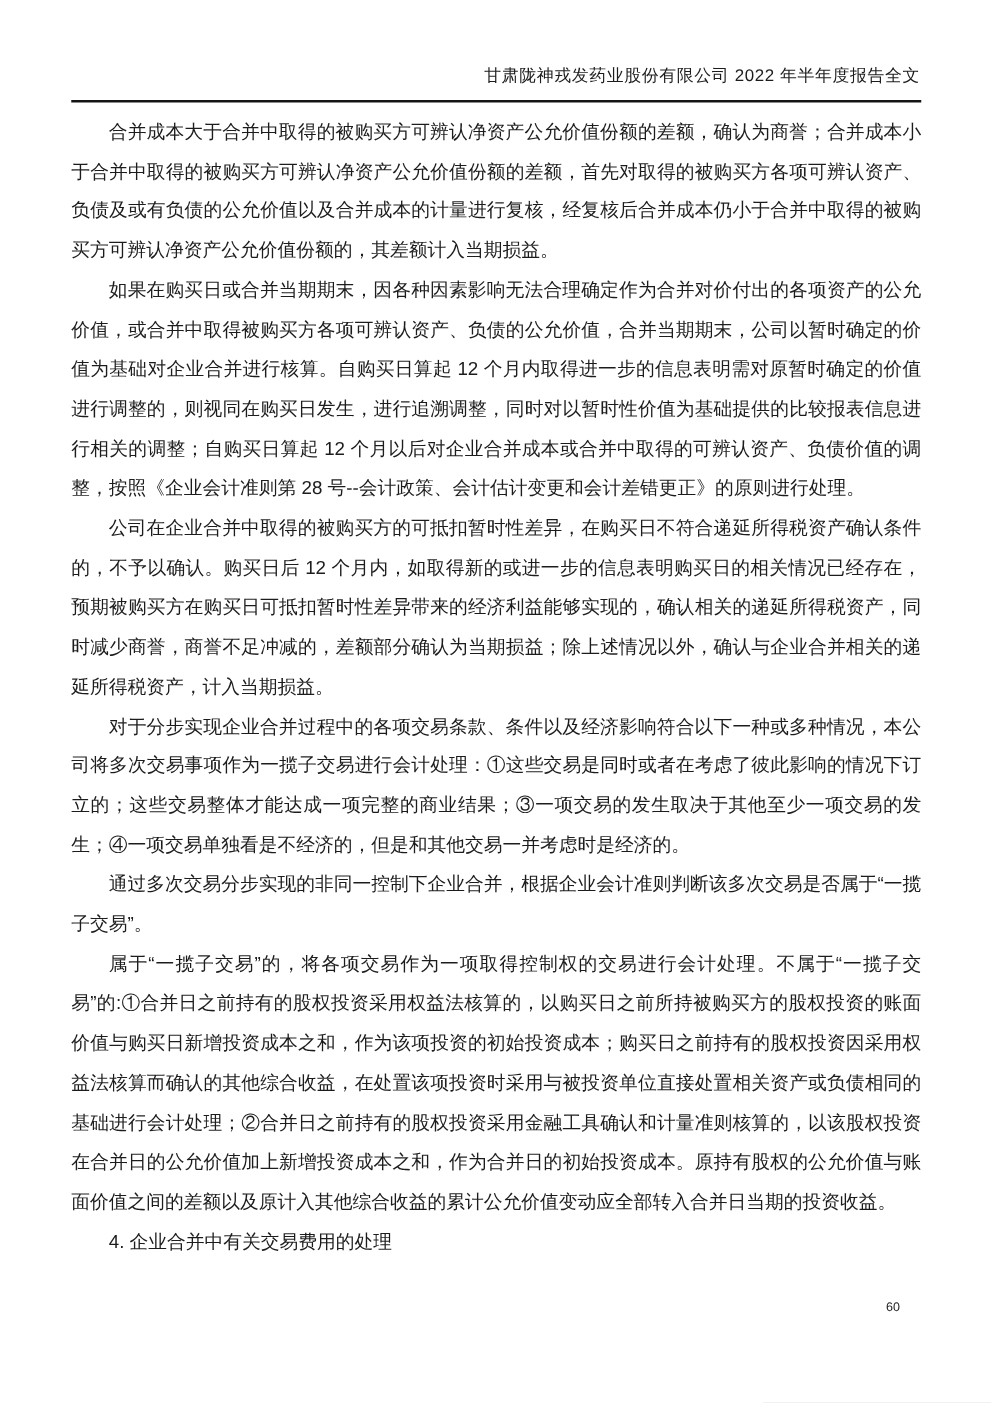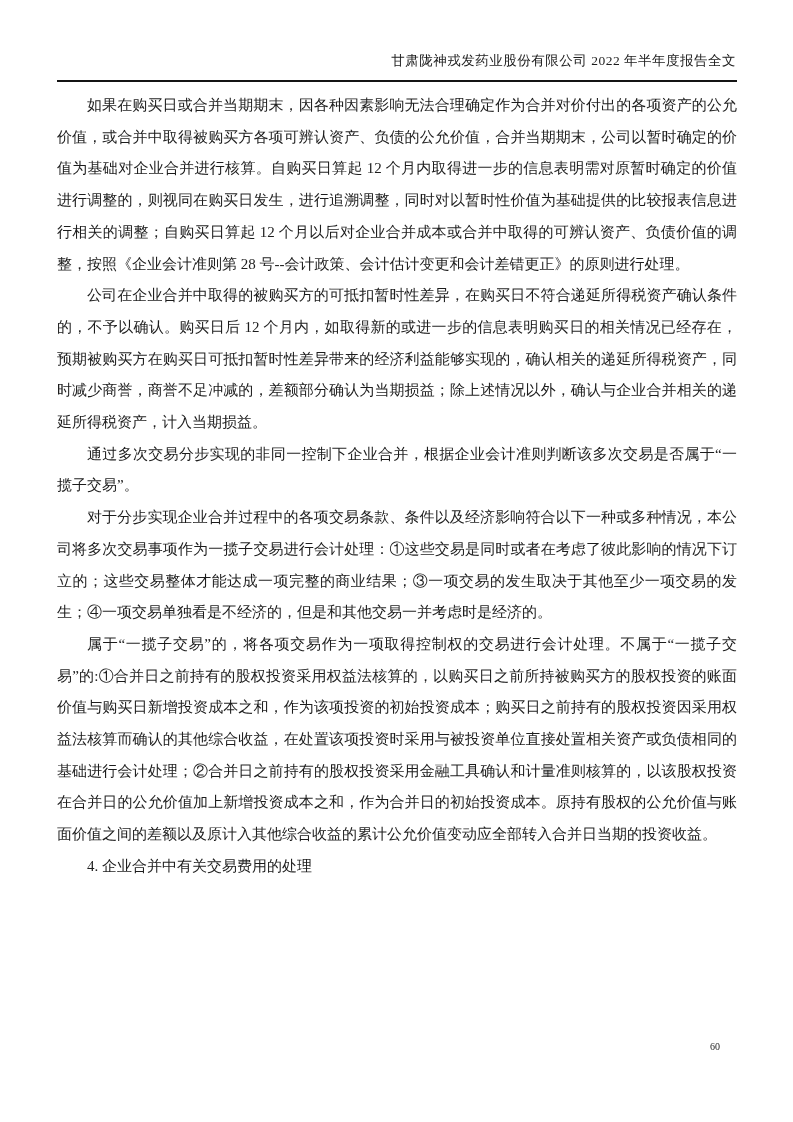--- a/index.html
+++ b/index.html
@@ -6,21 +6,21 @@
     margin: 0;
     padding: 0;
     background: #e8e8e8;
   }
   .page {
     position: relative;
     width: 793px;
     height: 1122px;
     margin: 0 auto;
     background: #ffffff;
-    font-family: Liberation Serif, serif;
+    font-family: Liberation Sans, sans-serif;
     color: #1c1c1c;
     overflow: hidden;
   }
   .page-header {
     position: absolute;
     top: 52px;
     left: 57px;
     width: 680px;
   }
   .header-title {
@@ -61,23 +61,24 @@
 <body>
 
 <div class="page">
 
   <div class="page-header">
     <div class="header-title">甘肃陇神戎发药业股份有限公司 2022 年半年度报告全文</div>
     <hr class="header-rule">
   </div>
 
   <div class="doc-body">
+    <p>合并成本大于合并中取得的被购买方可辨认净资产公允价值份额的差额，确认为商誉；合并成本小于合并中取得的被购买方可辨认净资产公允价值份额的差额，首先对取得的被购买方各项可辨认资产、负债及或有负债的公允价值以及合并成本的计量进行复核，经复核后合并成本仍小于合并中取得的被购买方可辨认净资产公允价值份额的，其差额计入当期损益。</p>
     <p>如果在购买日或合并当期期末，因各种因素影响无法合理确定作为合并对价付出的各项资产的公允价值，或合并中取得被购买方各项可辨认资产、负债的公允价值，合并当期期末，公司以暂时确定的价值为基础对企业合并进行核算。自购买日算起 12 个月内取得进一步的信息表明需对原暂时确定的价值进行调整的，则视同在购买日发生，进行追溯调整，同时对以暂时性价值为基础提供的比较报表信息进行相关的调整；自购买日算起 12 个月以后对企业合并成本或合并中取得的可辨认资产、负债价值的调整，按照《企业会计准则第 28 号--会计政策、会计估计变更和会计差错更正》的原则进行处理。</p>
     <p>公司在企业合并中取得的被购买方的可抵扣暂时性差异，在购买日不符合递延所得税资产确认条件的，不予以确认。购买日后 12 个月内，如取得新的或进一步的信息表明购买日的相关情况已经存在，预期被购买方在购买日可抵扣暂时性差异带来的经济利益能够实现的，确认相关的递延所得税资产，同时减少商誉，商誉不足冲减的，差额部分确认为当期损益；除上述情况以外，确认与企业合并相关的递延所得税资产，计入当期损益。</p>
+    <p>对于分步实现企业合并过程中的各项交易条款、条件以及经济影响符合以下一种或多种情况，本公司将多次交易事项作为一揽子交易进行会计处理：①这些交易是同时或者在考虑了彼此影响的情况下订立的；这些交易整体才能达成一项完整的商业结果；③一项交易的发生取决于其他至少一项交易的发生；④一项交易单独看是不经济的，但是和其他交易一并考虑时是经济的。</p>
     <p>通过多次交易分步实现的非同一控制下企业合并，根据企业会计准则判断该多次交易是否属于“一揽子交易”。</p>
-    <p>对于分步实现企业合并过程中的各项交易条款、条件以及经济影响符合以下一种或多种情况，本公司将多次交易事项作为一揽子交易进行会计处理：①这些交易是同时或者在考虑了彼此影响的情况下订立的；这些交易整体才能达成一项完整的商业结果；③一项交易的发生取决于其他至少一项交易的发生；④一项交易单独看是不经济的，但是和其他交易一并考虑时是经济的。</p>
     <p>属于“一揽子交易”的，将各项交易作为一项取得控制权的交易进行会计处理。不属于“一揽子交易”的:①合并日之前持有的股权投资采用权益法核算的，以购买日之前所持被购买方的股权投资的账面价值与购买日新增投资成本之和，作为该项投资的初始投资成本；购买日之前持有的股权投资因采用权益法核算而确认的其他综合收益，在处置该项投资时采用与被投资单位直接处置相关资产或负债相同的基础进行会计处理；②合并日之前持有的股权投资采用金融工具确认和计量准则核算的，以该股权投资在合并日的公允价值加上新增投资成本之和，作为合并日的初始投资成本。原持有股权的公允价值与账面价值之间的差额以及原计入其他综合收益的累计公允价值变动应全部转入合并日当期的投资收益。</p>
     <p>4. 企业合并中有关交易费用的处理</p>
   </div>
 
   <div class="page-number">60</div>
 
 </div>
 
 </body></html>

